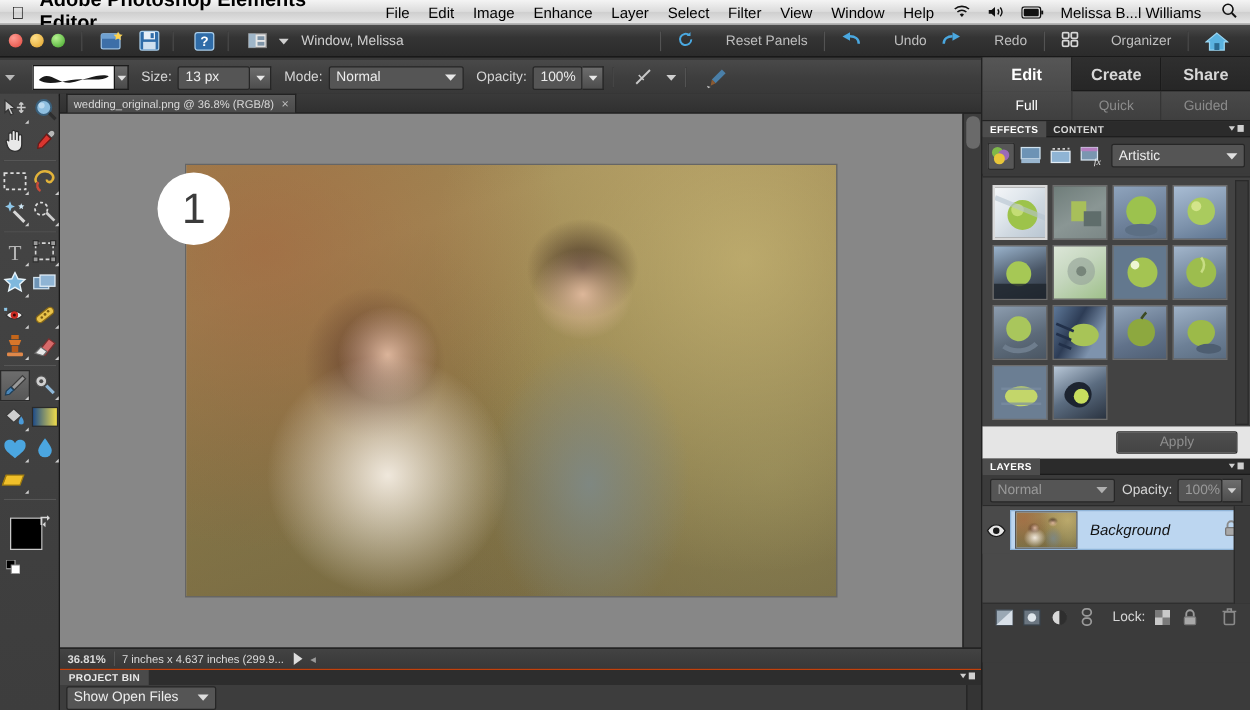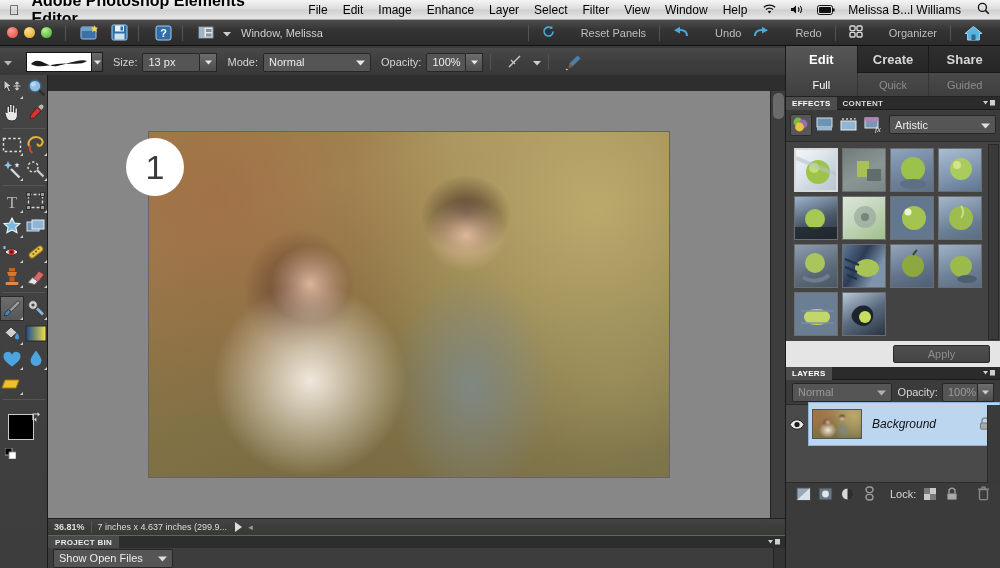--- a/index.html
+++ b/index.html
@@ -160,21 +160,21 @@
   .effthumb.sel { border:2px solid #d9d9d9; }
   .eff-sb { position:absolute; right:2px; top:2px; width:11px; height:196px; background:#3a3a3a; border:1px solid #2a2a2a; }
   .applyrow { height:26px; display:flex; align-items:center; justify-content:flex-end; padding-right:10px; background:#e5e5e5;}
   .applybtn { width:97px; height:18px; background:linear-gradient(to bottom,#4e4e4e,#444);
     border:1px solid #2a2a2a; border-radius:2px; color:#8e8e8e; font-size:11px;
     display:flex; align-items:center; justify-content:center; }
   .layerrow { height:24px; display:flex; align-items:center; padding:0 6px; background:#3b3b3b; }
   .layerlist { height:78px; background:#4a4a4a; border-top:1px solid #2a2a2a; position:relative;}
   .layeritem { display:flex; align-items:center; height:38px; }
   .l-eye { width:22px; height:38px; display:flex; align-items:center; justify-content:center; background:#4a4a4a;}
-  .l-body { flex:1; height:44px; display:flex; align-items:center; background:#bcd6f0; border:1px solid #8fb4d8; }
+  .l-body { flex:1; height:32px; display:flex; align-items:center; background:#bcd6f0; border:1px solid #8fb4d8; }
   .l-thumb { width:50px; height:30px; margin-left:3px; overflow:hidden; border:1px solid #555; position:relative;}
   .l-name { margin-left:10px; font-style:italic; font-size:12px; color:#111; }
   .l-lock { margin-left:auto; margin-right:8px; }
   .layer-sb { position:absolute; right:0; top:0; width:13px; height:78px; background:#3a3a3a; border-left:1px solid #2a2a2a;}
   .layerbtns { height:22px; display:flex; align-items:center; padding:0 8px; background:#3b3b3b; border-top:1px solid #2c2c2c;}
   .lbtn { width:18px; height:18px; display:flex; align-items:center; justify-content:center; margin-right:4px; }
   .adjbody { height:26px; background:#3b3b3b; }
 
   
   .weddingphoto { position:absolute; inset:0;
@@ -591,20 +591,26 @@
     <span class="sw-mini">
       <svg width="11" height="11" viewBox="0 0 11 11">
             <rect x="0" y="0" width="7" height="7" fill="#000" stroke="#bbb" stroke-width=".8"></rect>
             <rect x="4" y="4" width="7" height="7" fill="#fff" stroke="#888" stroke-width=".8"></rect>
           </svg>
     </span>
   </div>
 </div>
 
 <div class="docarea">
+  <div class="doctabbar">
+    <div class="doctab">
+      <span>wedding_original.png @ 36.8% (RGB/8)</span>
+      <span class="x">×</span>
+    </div>
+  </div>
 
   <div class="canvaswrap">
     <div class="photo">
       <div class="weddingphoto"></div>
     </div>
     <div class="callout">
       <span>1</span>
     </div>
   </div>
 

